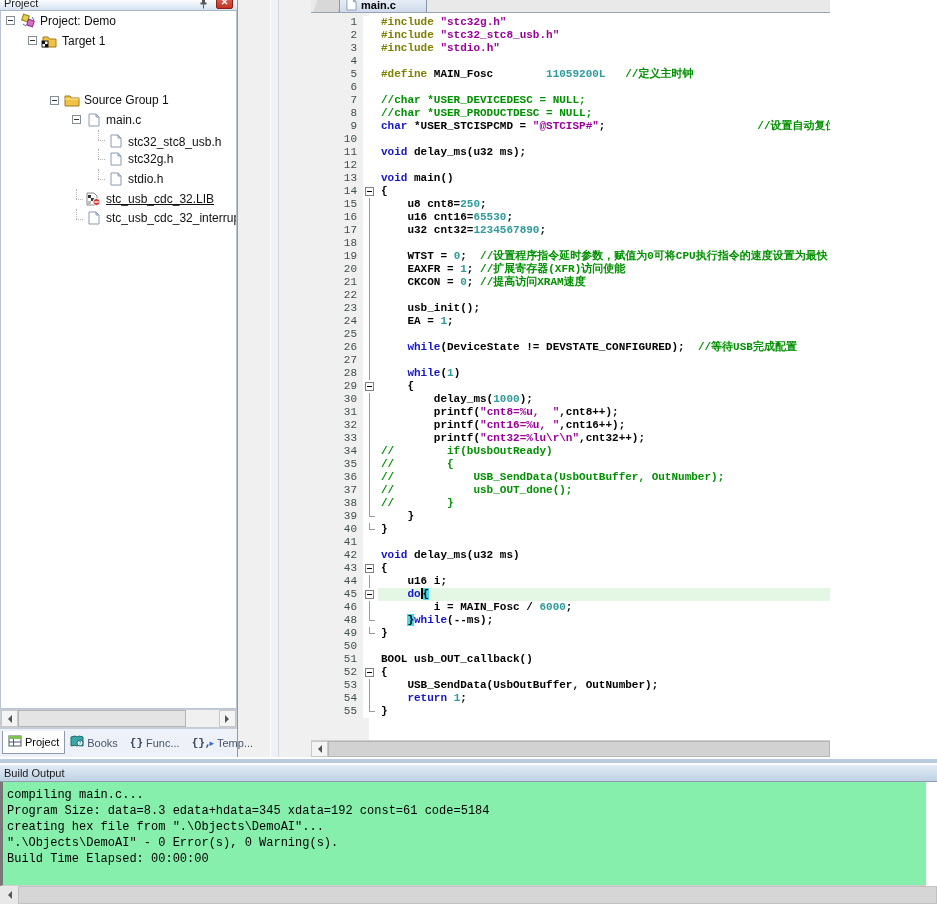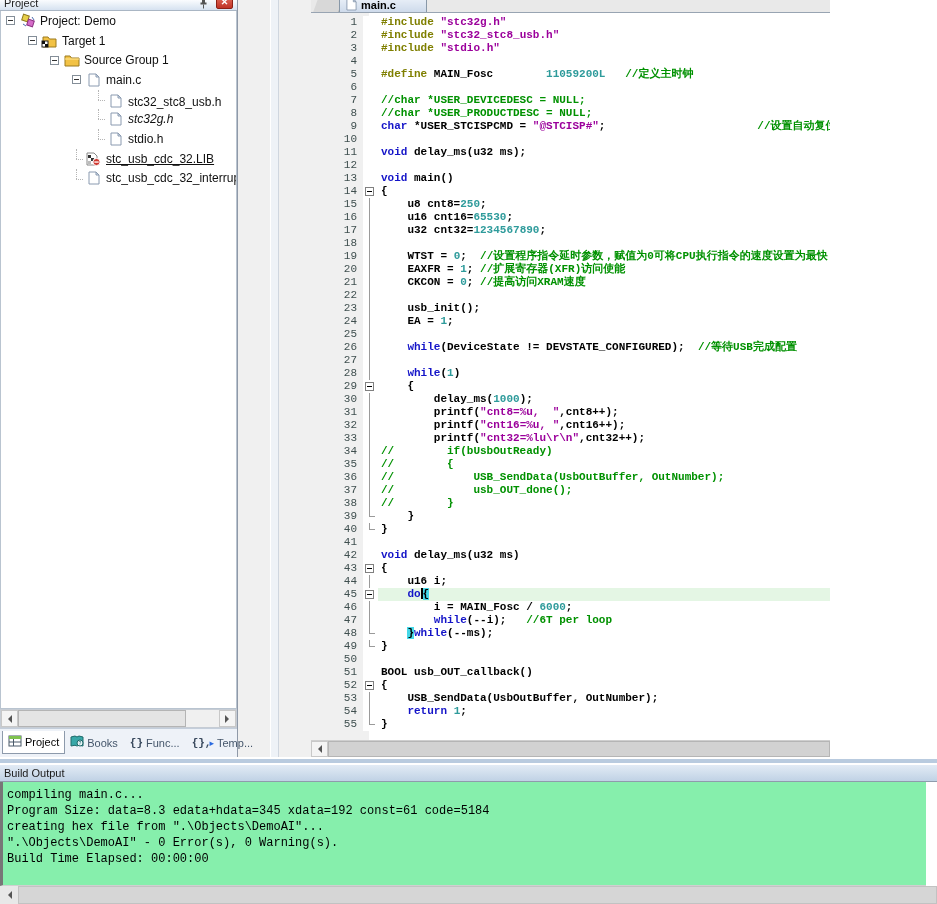--- a/index.html
+++ b/index.html
@@ -135,21 +135,21 @@
           <span class="ticon">
             <svg width="17" height="14" viewBox="0 0 17 14">
               <path d="M2 3 h5 l1.5 2 H15 v8 H2 z" fill="#f2c245" stroke="#9c7b1e"></path>
               <rect x="1" y="7" width="6" height="6" fill="#fff" stroke="#222"></rect>
               <rect x="1" y="7" width="3" height="3" fill="#111"></rect>
               <rect x="4" y="10" width="3" height="3" fill="#111"></rect>
             </svg>
           </span>
           <span>Target 1</span>
         </div>
-        <div class="trow" style="padding-left: 49px;">
+        <div class="trow" style="padding-left: 49px; margin-top: 40px;">
           <span class="tbox"></span>
           <span class="ticon">
             <svg width="16" height="13" viewBox="0 0 16 13">
               <path d="M1 2 h5 l1.5 2 H15 v8 H1 z" fill="#f2c245" stroke="#9c7b1e"></path>
               <path d="M1 5 h14" stroke="#ffe79a"></path>
             </svg>
           </span>
           <span>Source Group 1</span>
         </div>
         <div class="trow" style="padding-left: 71px;">
@@ -165,21 +165,21 @@
         <div class="trow" style="padding-left: 93px; align-items: flex-end;">
           <span class="tspacer"></span>
           <span class="ticon">
             <svg width="12" height="14" viewBox="0 0 12 14">
               <path d="M1 1 h7 l3 3 v9 H1 z" fill="#fff" stroke="#8a9ab0"></path>
               <path d="M8 1 v3 h3 z" fill="#d7e2ee" stroke="#8a9ab0"></path>
             </svg>
           </span>
           <span>stc32_stc8_usb.h</span>
         </div>
-        <div class="trow" style="padding-left: 93px; font-style: italic;">
+        <div class="trow" style="padding-left: 93px;">
           <span class="tspacer"></span>
           <span class="ticon">
             <svg width="12" height="14" viewBox="0 0 12 14">
               <path d="M1 1 h7 l3 3 v9 H1 z" fill="#fff" stroke="#8a9ab0"></path>
               <path d="M8 1 v3 h3 z" fill="#d7e2ee" stroke="#8a9ab0"></path>
             </svg>
           </span>
           <span>stc32g.h</span>
         </div>
         <div class="trow" style="padding-left: 93px;">
@@ -310,21 +310,20 @@
         <div class="cl"><span class="ln">37</span><span class="fold fline"></span><span class="ct"><span class="seg-c">//            usb_OUT_done();</span></span></div>
         <div class="cl"><span class="ln">38</span><span class="fold fline"></span><span class="ct"><span class="seg-c">//        }</span></span></div>
         <div class="cl"><span class="ln">39</span><span class="fold fend"></span><span class="ct"><span class="seg-t">    }</span></span></div>
         <div class="cl"><span class="ln">40</span><span class="fold fend"></span><span class="ct"><span class="seg-t">}</span></span></div>
         <div class="cl"><span class="ln">41</span><span class="fold"></span><span class="ct"></span></div>
         <div class="cl"><span class="ln">42</span><span class="fold"></span><span class="ct"><span class="seg-k">void</span><span class="seg-t"> delay_ms(u32 ms)</span></span></div>
         <div class="cl"><span class="ln">43</span><span class="fold"><span class="fbox"></span></span><span class="ct"><span class="seg-t">{</span></span></div>
         <div class="cl"><span class="ln">44</span><span class="fold fline"></span><span class="ct"><span class="seg-t">    u16 i;</span></span></div>
         <div class="cl hl"><span class="ln">45</span><span class="fold"><span class="fbox"></span></span><span class="ct"><span class="seg-t">    </span><span class="seg-k">do</span><span class="cursor"></span><span class="seg-b">{</span></span></div>
         <div class="cl"><span class="ln">46</span><span class="fold fline"></span><span class="ct"><span class="seg-t">        i = MAIN_Fosc / </span><span class="seg-n">6000</span><span class="seg-t">;</span></span></div>
-        <div class="cl"><span class="ln">47</span><span class="fold fline"></span><span class="ct"><span class="seg-t">        </span><span class="seg-k">while</span><span class="seg-t">(--i);   </span><span class="seg-c">//6T per loop</span></span></div>
         <div class="cl"><span class="ln">48</span><span class="fold fend"></span><span class="ct"><span class="seg-t">    </span><span class="seg-b">}</span><span class="seg-k">while</span><span class="seg-t">(--ms);</span></span></div>
         <div class="cl"><span class="ln">49</span><span class="fold fend"></span><span class="ct"><span class="seg-t">}</span></span></div>
         <div class="cl"><span class="ln">50</span><span class="fold"></span><span class="ct"></span></div>
         <div class="cl"><span class="ln">51</span><span class="fold"></span><span class="ct"><span class="seg-t">BOOL usb_OUT_callback()</span></span></div>
         <div class="cl"><span class="ln">52</span><span class="fold"><span class="fbox"></span></span><span class="ct"><span class="seg-t">{</span></span></div>
         <div class="cl"><span class="ln">53</span><span class="fold fline"></span><span class="ct"><span class="seg-t">    USB_SendData(UsbOutBuffer, OutNumber);</span></span></div>
         <div class="cl"><span class="ln">54</span><span class="fold fline"></span><span class="ct"><span class="seg-t">    </span><span class="seg-k">return</span><span class="seg-t"> </span><span class="seg-n">1</span><span class="seg-t">;</span></span></div>
         <div class="cl"><span class="ln">55</span><span class="fold fend"></span><span class="ct"><span class="seg-t">}</span></span></div>
       </div>
     <div class="editor-hscroll">

